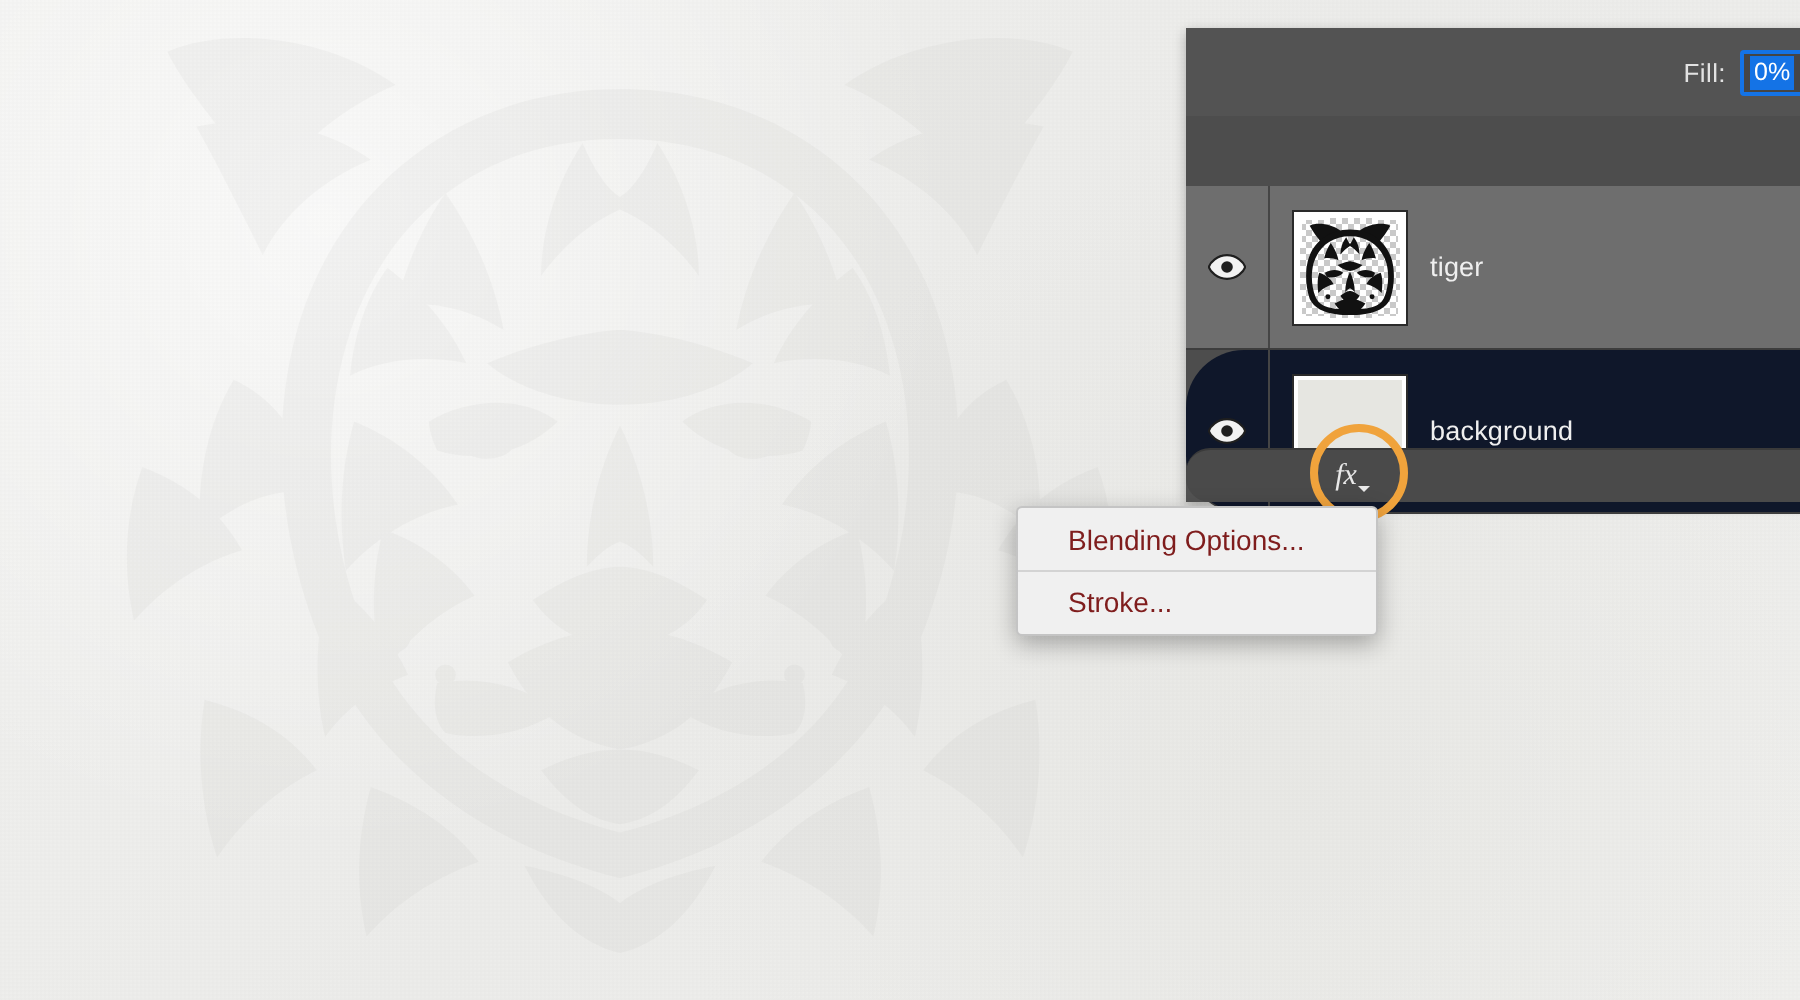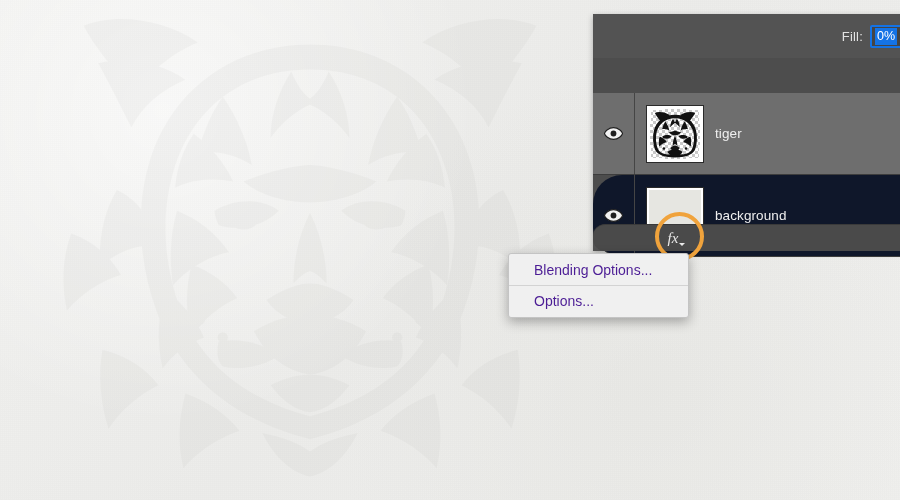--- a/index.html
+++ b/index.html
@@ -250,21 +250,21 @@
     border-radius: 3px;
     box-shadow: 0 4px 12px rgba(0,0,0,0.30);
     padding: 5px 0 5px 0;
     box-sizing: border-box;
   }
   .menu-item {
     height: 22px;
     line-height: 22px;
     padding-left: 25px;
     font-size: 14px;
-    color: #4c1d95;
+    color: #7f1d1d;
     white-space: nowrap;
   }
   .menu-item.highlighted {
     background: #1473e6;
     color: #ffffff;
   }
   .menu-sep {
     height: 1px;
     margin: 4px 0 4px 0;
     background: #d3d3d3;
@@ -425,16 +425,16 @@
       </div>
     </div>
 
   </div>
 
   <div id="fx-highlight"></div>
 
   <div id="fx-menu">
     <div class="menu-item">Blending Options...</div>
     <div class="menu-sep"></div>
-    <div class="menu-item">Options...</div>
+    <div class="menu-item">Stroke...</div>
   </div>
 
 </div>
 
 </body></html>

